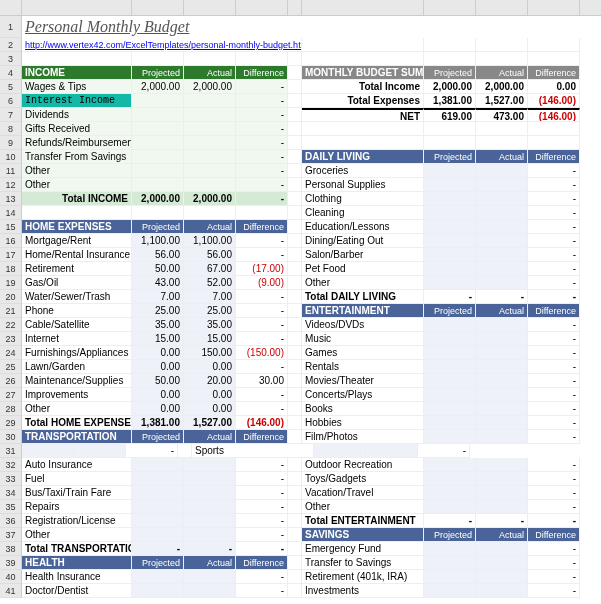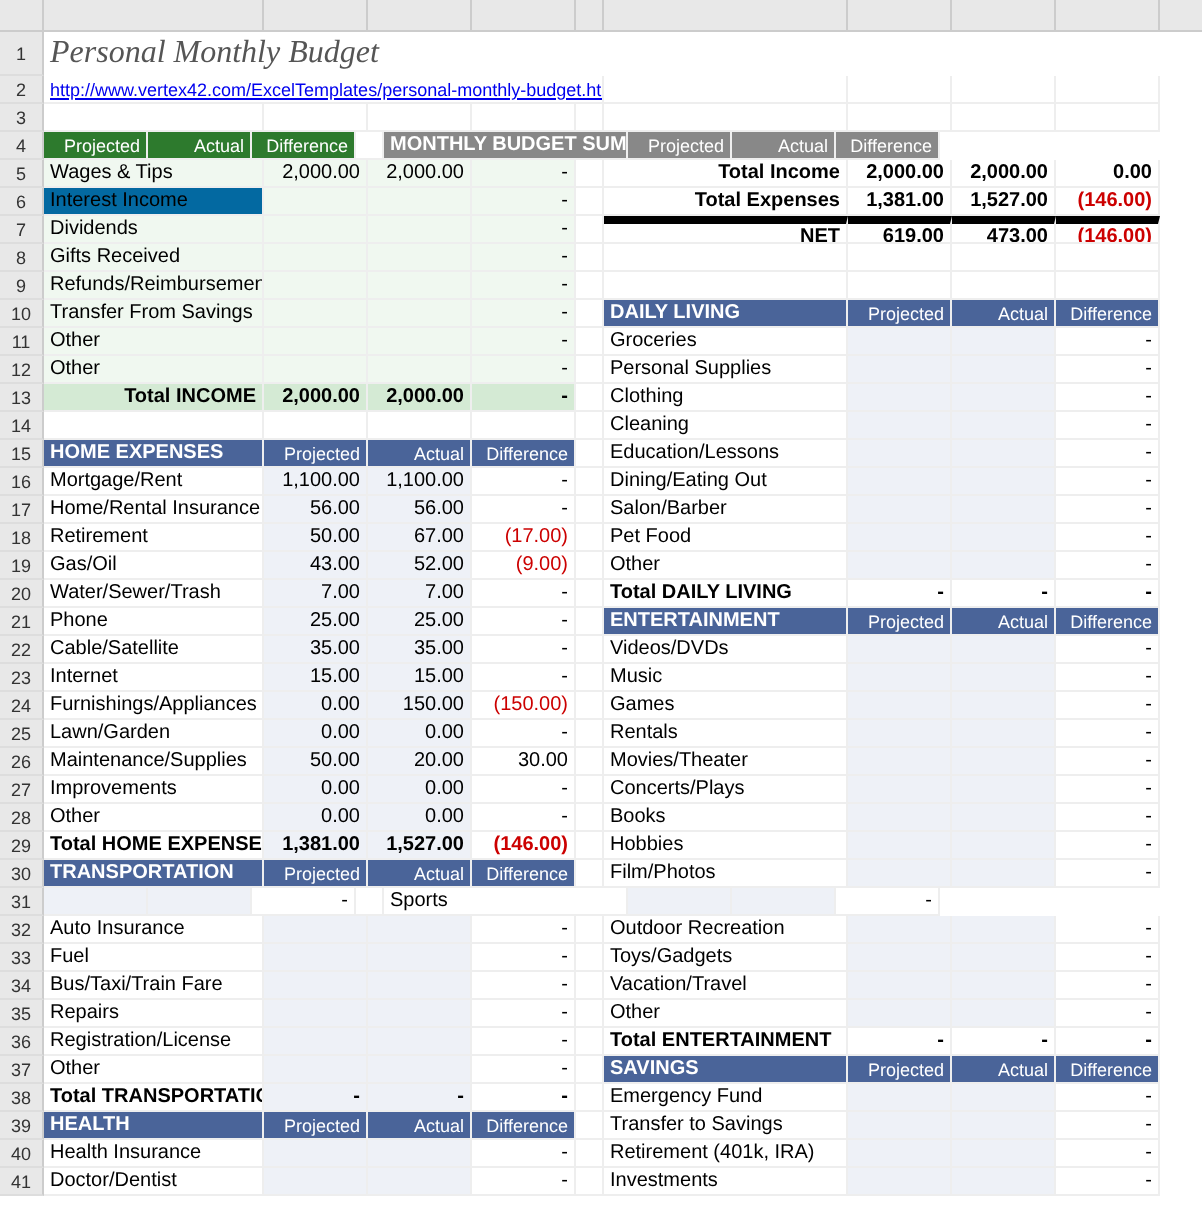--- a/index.html
+++ b/index.html
@@ -75,21 +75,21 @@
 .link { color: #0000ee; text-decoration: underline; font-size: 9px; }
 
 .hdr-income { background: #2d7a2d; color: #fff; font-weight: bold; }
 .hdr-income-sub { background: #2d7a2d; color: #fff; font-size: 9px; text-align: right; }
 
 .hdr-blue { background: #4a6499; color: #fff; font-weight: bold; }
 .hdr-blue-sub { background: #4a6499; color: #fff; font-size: 9px; text-align: right; }
 
 .hdr-gray { background: #888; color: #fff; font-weight: bold; }
 .hdr-gray-sub { background: #888; color: #fff; font-size: 9px; text-align: right; }
-.sum-net { border-top: 4px solid #000000; }
+.sum-net { border-top: 2px solid #000000; }
 
 .num { text-align: right; }
 .neg { color: #cc0000; }
 .bold { font-weight: bold; }
 .cell.dash { text-align: right; }
 </style>
 </head>
 <body>
 <div class="sheet">
 
@@ -102,21 +102,21 @@
   <div class="ch wE"></div>
   <div class="ch wF"></div>
   <div class="ch wG"></div>
   <div class="ch wH"></div>
   <div class="ch wI"></div>
 </div>
 
 <div id="grid">
       <div class="row title-row" style="height: 22px;">
         <div class="rownum" style="line-height: 22px;">1</div>
-        <div class="cell wA title" style="line-height: 22px; width: 558px;">Personal Monthly Budget</div>
+        <div class="cell wA title" style="line-height: 22px; width: 558px; text-decoration: underline;">Personal Monthly Budget</div>
       </div>
       <div class="row">
         <div class="rownum">2</div>
         <div class="cell wA" style="width: 280px;"><span class="link">http://www.vertex42.com/ExcelTemplates/personal-monthly-budget.html</span></div>
         <div class="cell wF"></div>
         <div class="cell wG"></div>
         <div class="cell wH"></div>
         <div class="cell wI"></div>
       </div>
       <div class="row">
@@ -126,20 +126,21 @@
         <div class="cell wC"></div>
         <div class="cell wD"></div>
         <div class="cell wE"></div>
         <div class="cell wF"></div>
         <div class="cell wG"></div>
         <div class="cell wH"></div>
         <div class="cell wI"></div>
       </div>
       <div class="row">
         <div class="rownum">4</div>
+        <div class="cell wA hdr-income">INCOME</div>
         <div class="cell wB hdr-income-sub">Projected</div>
         <div class="cell wC hdr-income-sub">Actual</div>
         <div class="cell wD hdr-income-sub">Difference</div>
         <div class="cell wE"></div>
         <div class="cell wF hdr-gray">MONTHLY BUDGET SUMMARY</div>
         <div class="cell wG hdr-gray-sub">Projected</div>
         <div class="cell wH hdr-gray-sub">Actual</div>
         <div class="cell wI hdr-gray-sub">Difference</div>
       </div>
       <div class="row">
@@ -149,21 +150,21 @@
         <div class="cell wC num" style="background: rgb(240, 248, 240);">2,000.00</div>
         <div class="cell wD num dash" style="background: rgb(240, 248, 240);">-</div>
         <div class="cell wE"></div>
         <div class="cell wF bold num">Total Income</div>
         <div class="cell wG bold num">2,000.00</div>
         <div class="cell wH bold num">2,000.00</div>
         <div class="cell wI bold num">0.00</div>
       </div>
       <div class="row">
         <div class="rownum">6</div>
-        <div class="cell wA" style="background: #0369a1;">Interest Income</div>
+        <div class="cell wA" style="background: #14b8a6; font-family: Liberation Mono, monospace;">Interest Income</div>
         <div class="cell wB num" style="background: rgb(240, 248, 240);"></div>
         <div class="cell wC num" style="background: rgb(240, 248, 240);"></div>
         <div class="cell wD num dash" style="background: rgb(240, 248, 240);">-</div>
         <div class="cell wE"></div>
         <div class="cell wF bold num">Total Expenses</div>
         <div class="cell wG bold num">1,381.00</div>
         <div class="cell wH bold num">1,527.00</div>
         <div class="cell wI bold num neg">(146.00)</div>
       </div>
       <div class="row">

